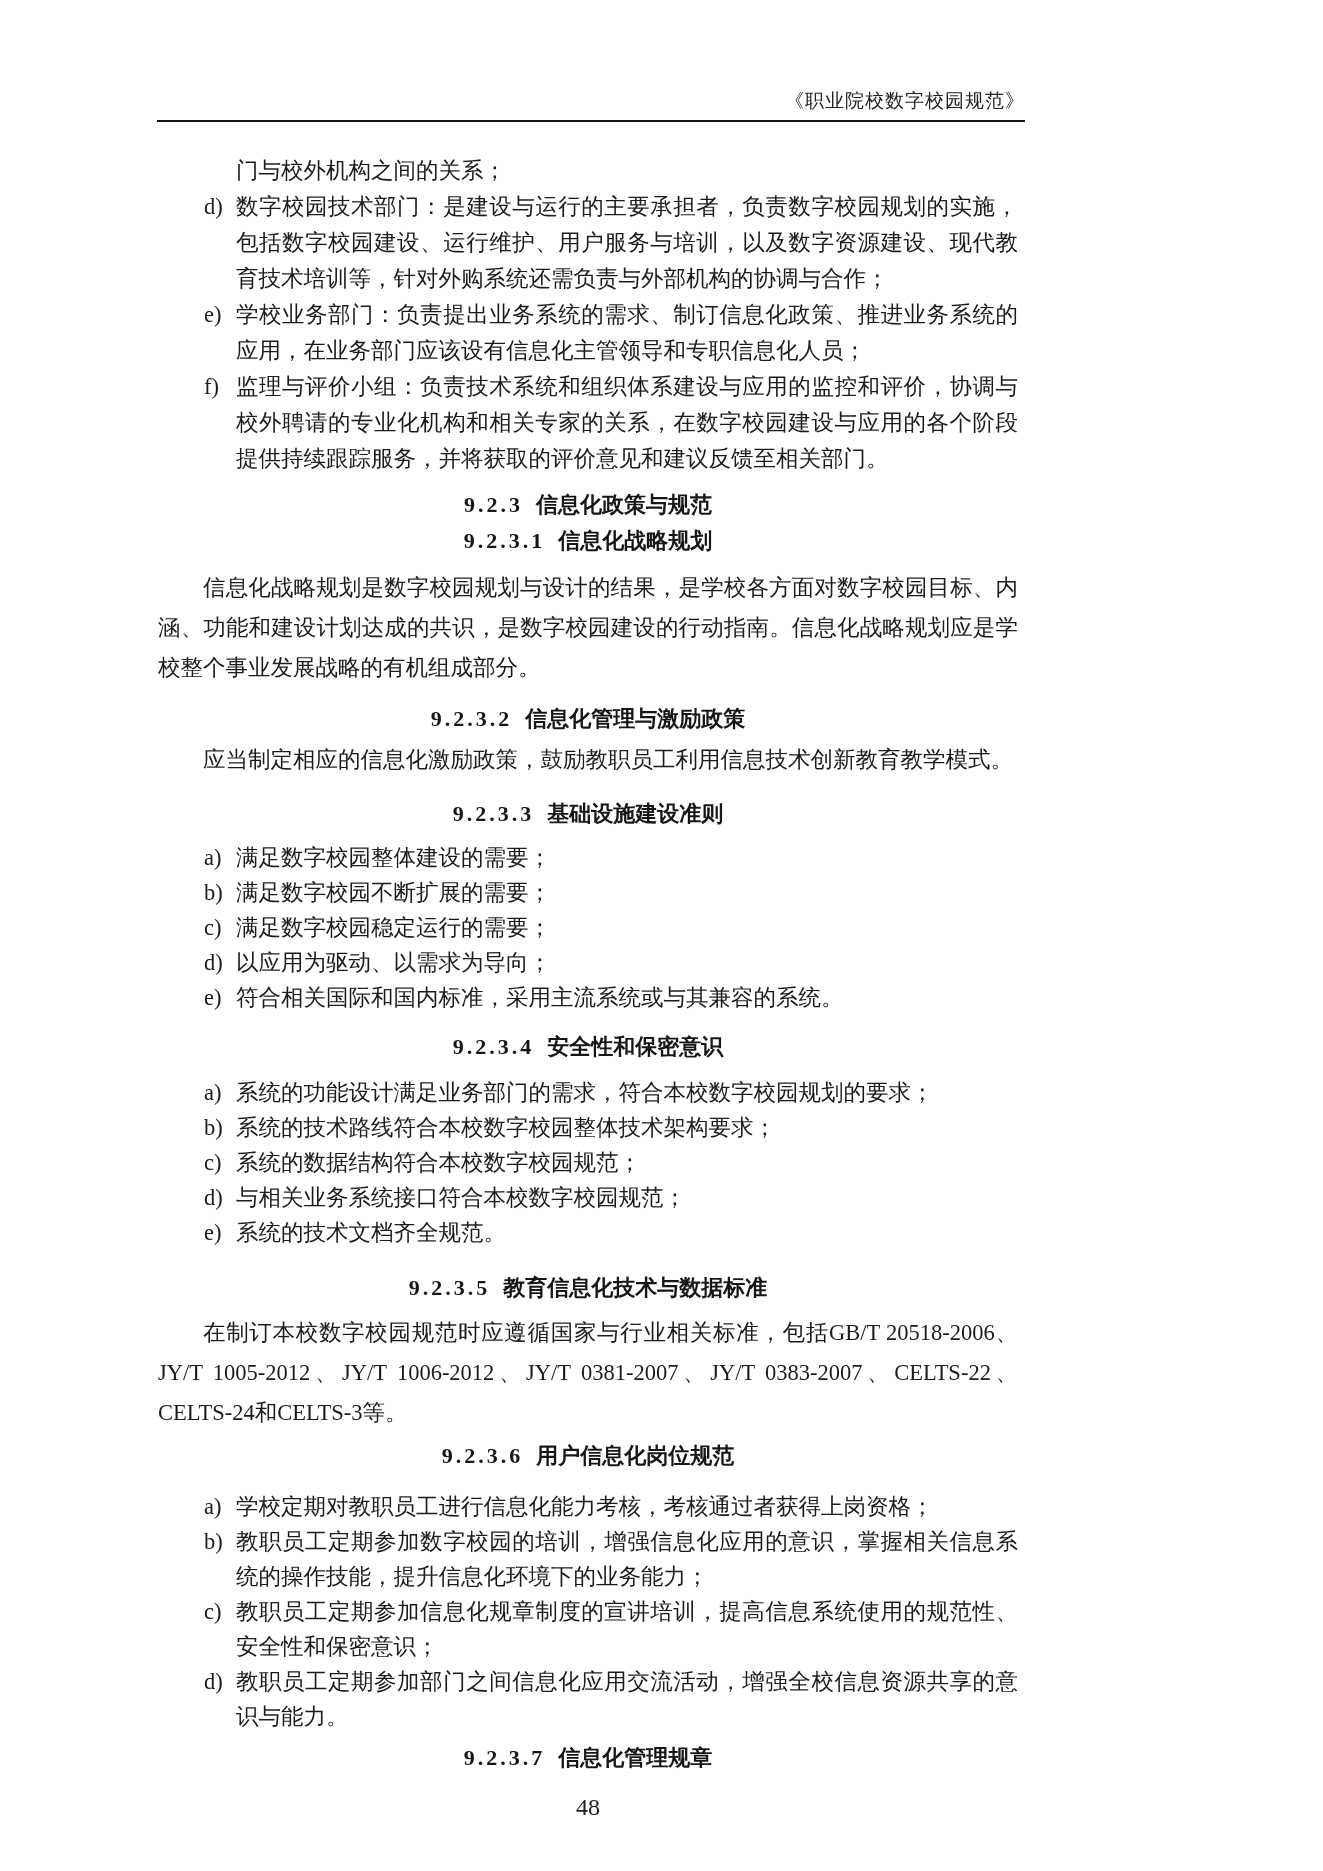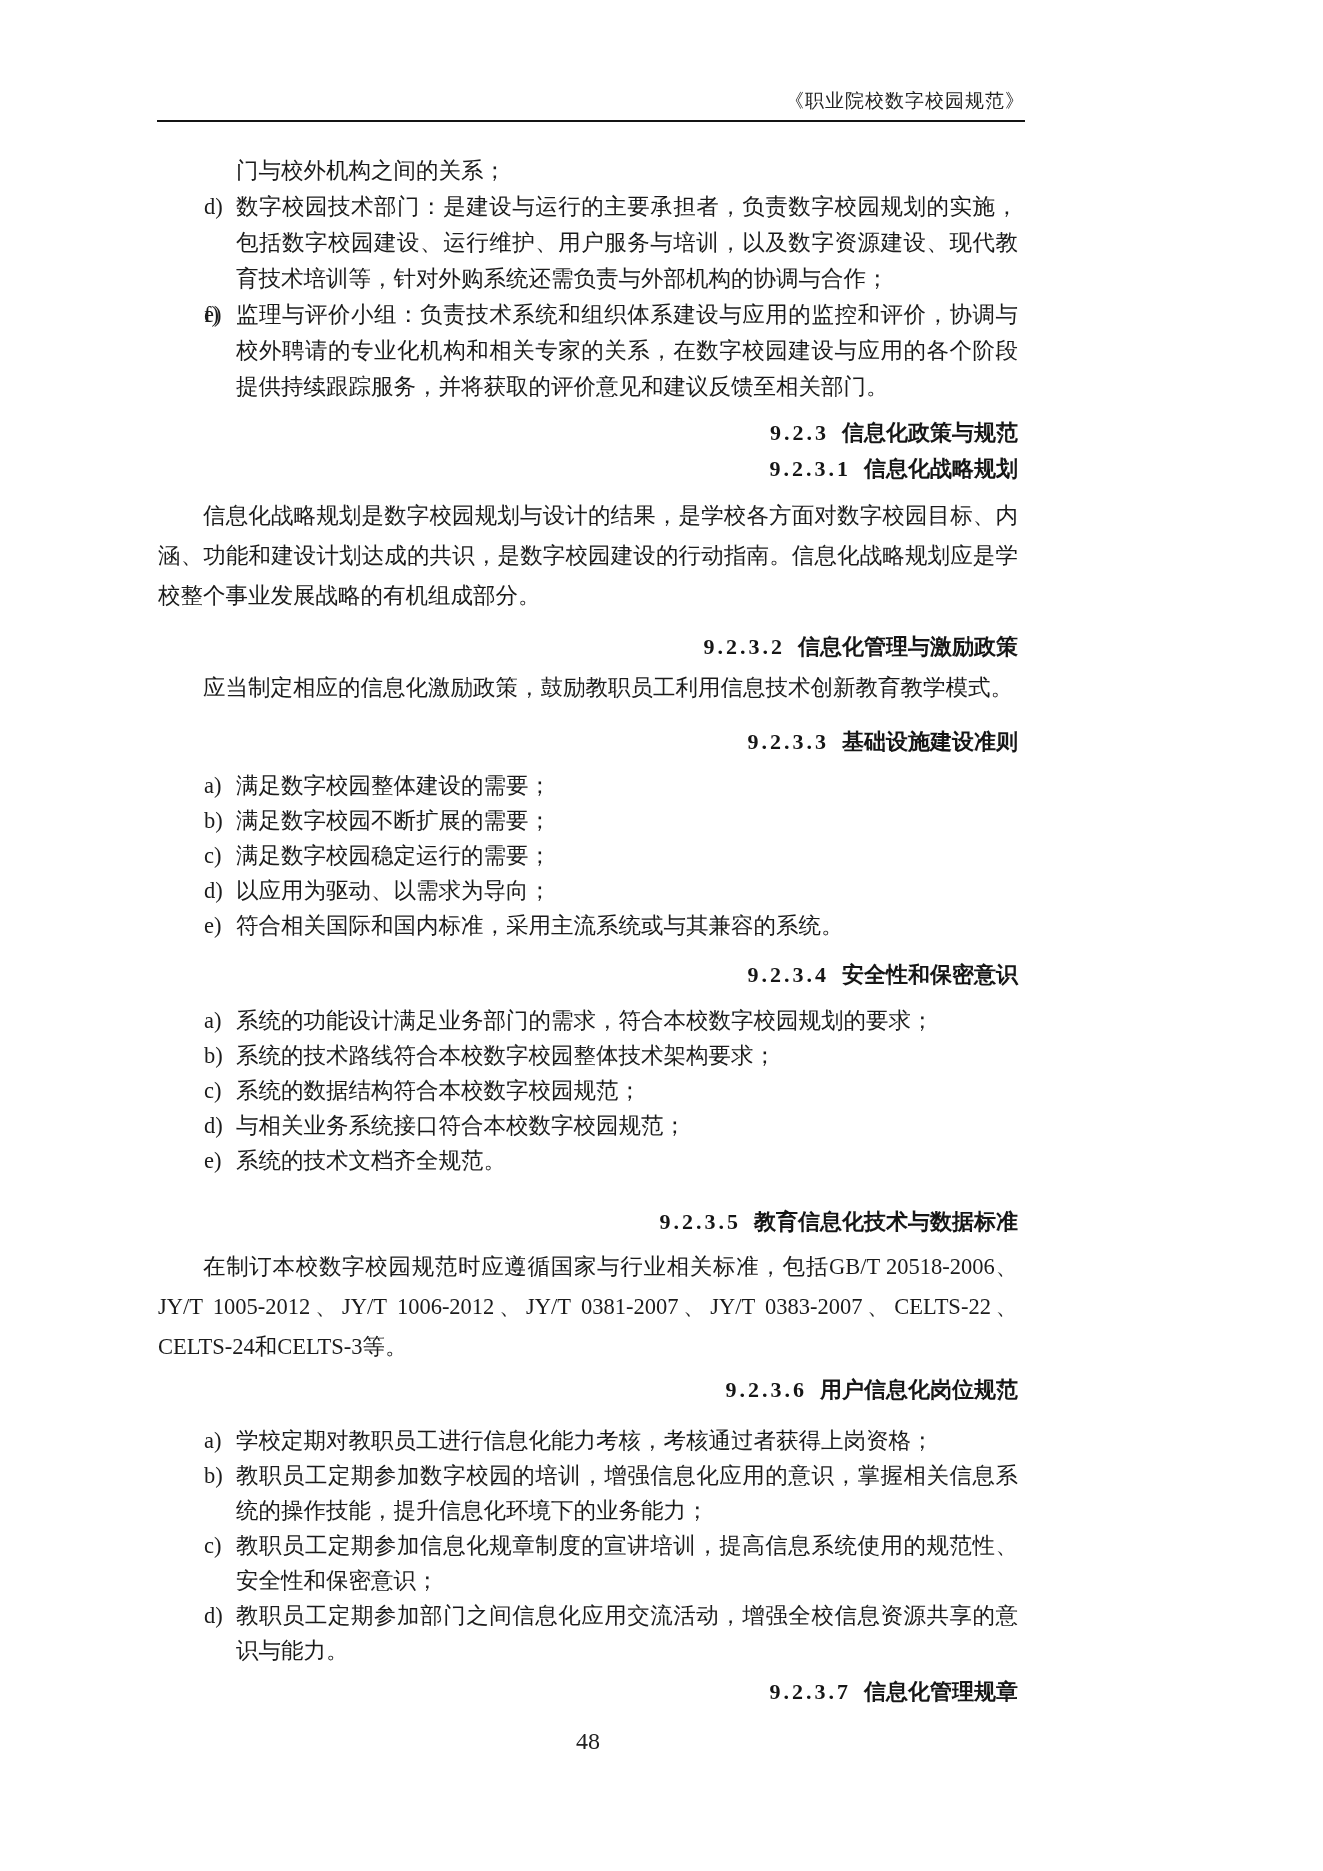--- a/index.html
+++ b/index.html
@@ -47,21 +47,21 @@
   }
   .org .list-item { line-height: 36px; }
   .tight .list-item { line-height: 35px; }
   .li-label { position: absolute; left: 46px; top: 0; }
   .heading {
     font-family: "Liberation Sans", "DejaVu Sans", sans-serif;
     font-weight: 700;
     font-size: 22px;
     line-height: 30px;
     color: #161616;
-    text-align: right;
+    text-align: center;
   }
   .h-num {
     font-family: "Liberation Serif", "DejaVu Serif", serif;
     letter-spacing: 3px;
     margin-right: 13px;
   }
   .para {
     margin: 0;
     line-height: 40px;
     text-indent: 2em;
@@ -69,21 +69,21 @@
   }
   #h923   { margin-top: 13px; }
   #h9231  { margin-top: 6px; }
   #p9231  { margin-top: 12px; }
   #h9232  { margin-top: 16px;  }
   #p9232  { margin-top: 6px;  }
   #h9233  { margin-top: 19px; }
   #list-infra { margin-top: 11px; }
   #h9234  { margin-top: 17px; }
   #list-app   { margin-top: 13px; }
-  #h9235  { margin-top: 29px; }
+  #h9235  { margin-top: 23px; }
   #p9235  { margin-top: 10px; }
   #h9236  { margin-top: 8px;  }
   #list-user  { margin-top: 18px; }
   #h9237  { margin-top: 9px;  }
   .page-number {
     margin-top: 21px;
     text-align: center;
     font-size: 24px;
     color: #222;
   }
@@ -101,20 +101,21 @@
 
     <div class="carryover">门与校外机构之间的关系；</div>
 
     <div class="list org">
       <div class="list-item">
         <span class="li-label">d)</span>
         <span class="li-text">数字校园技术部门：是建设与运行的主要承担者，负责数字校园规划的实施，包括数字校园建设、运行维护、用户服务与培训，以及数字资源建设、现代教育技术培训等，针对外购系统还需负责与外部机构的协调与合作；</span>
       </div>
       <div class="list-item">
         <span class="li-label">e)</span>
+        <span class="li-text">学校业务部门：负责提出业务系统的需求、制订信息化政策、推进业务系统的应用，在业务部门应该设有信息化主管领导和专职信息化人员；</span>
       </div>
       <div class="list-item">
         <span class="li-label">f)</span>
         <span class="li-text">监理与评价小组：负责技术系统和组织体系建设与应用的监控和评价，协调与校外聘请的专业化机构和相关专家的关系，在数字校园建设与应用的各个阶段提供持续跟踪服务，并将获取的评价意见和建议反馈至相关部门。</span>
       </div>
     </div>
 
     <div class="heading" id="h923">
       <span class="h-num">9.2.3</span><span class="h-title">信息化政策与规范</span>
     </div>

